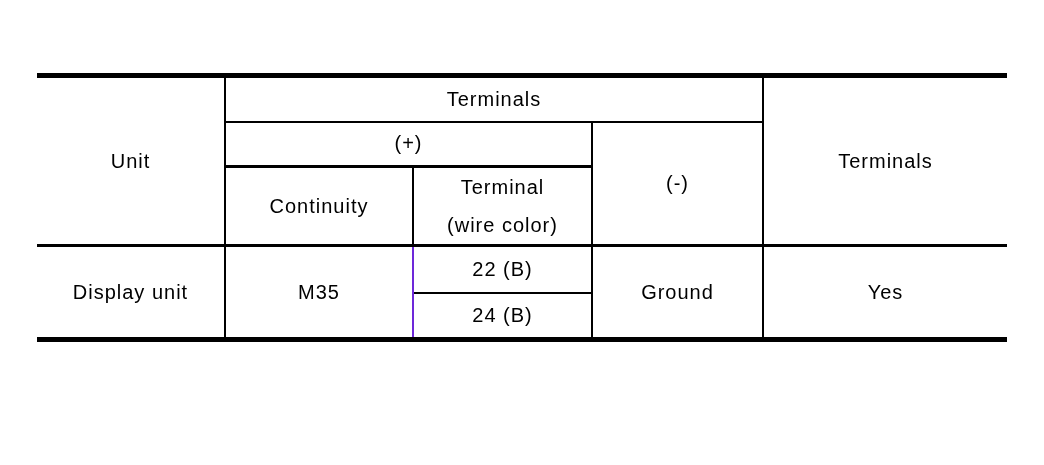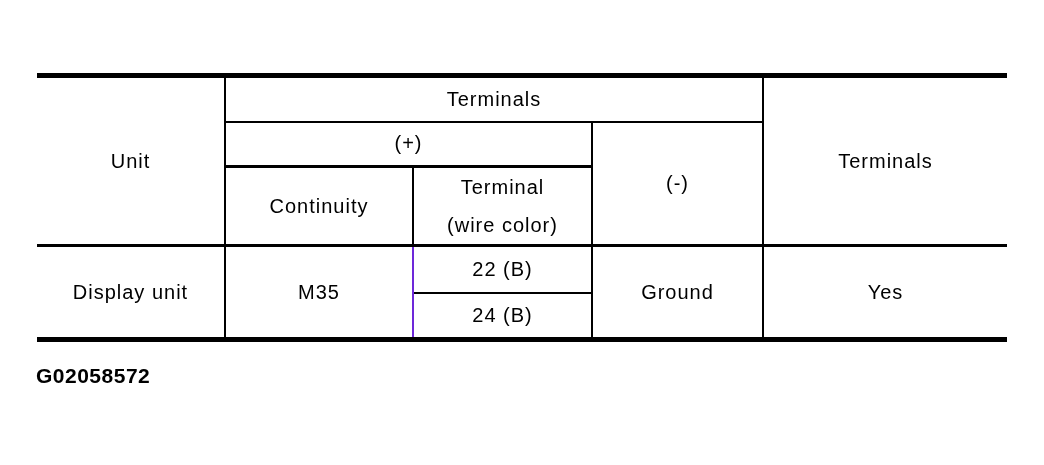--- a/index.html
+++ b/index.html
@@ -100,15 +100,14 @@
         <td class="c-d-term1">22 (B)</td>
         <td class="c-d-minus" rowspan="2">Ground</td>
         <td class="c-d-cont" rowspan="2">Yes</td>
       </tr>
       <tr class="r-data2">
         <td class="c-d-term2">24 (B)</td>
       </tr>
     </tbody>
   </table>
 
-  <div class="figure-label">G02058572</div>
 
 </div>
 
 </body></html>

